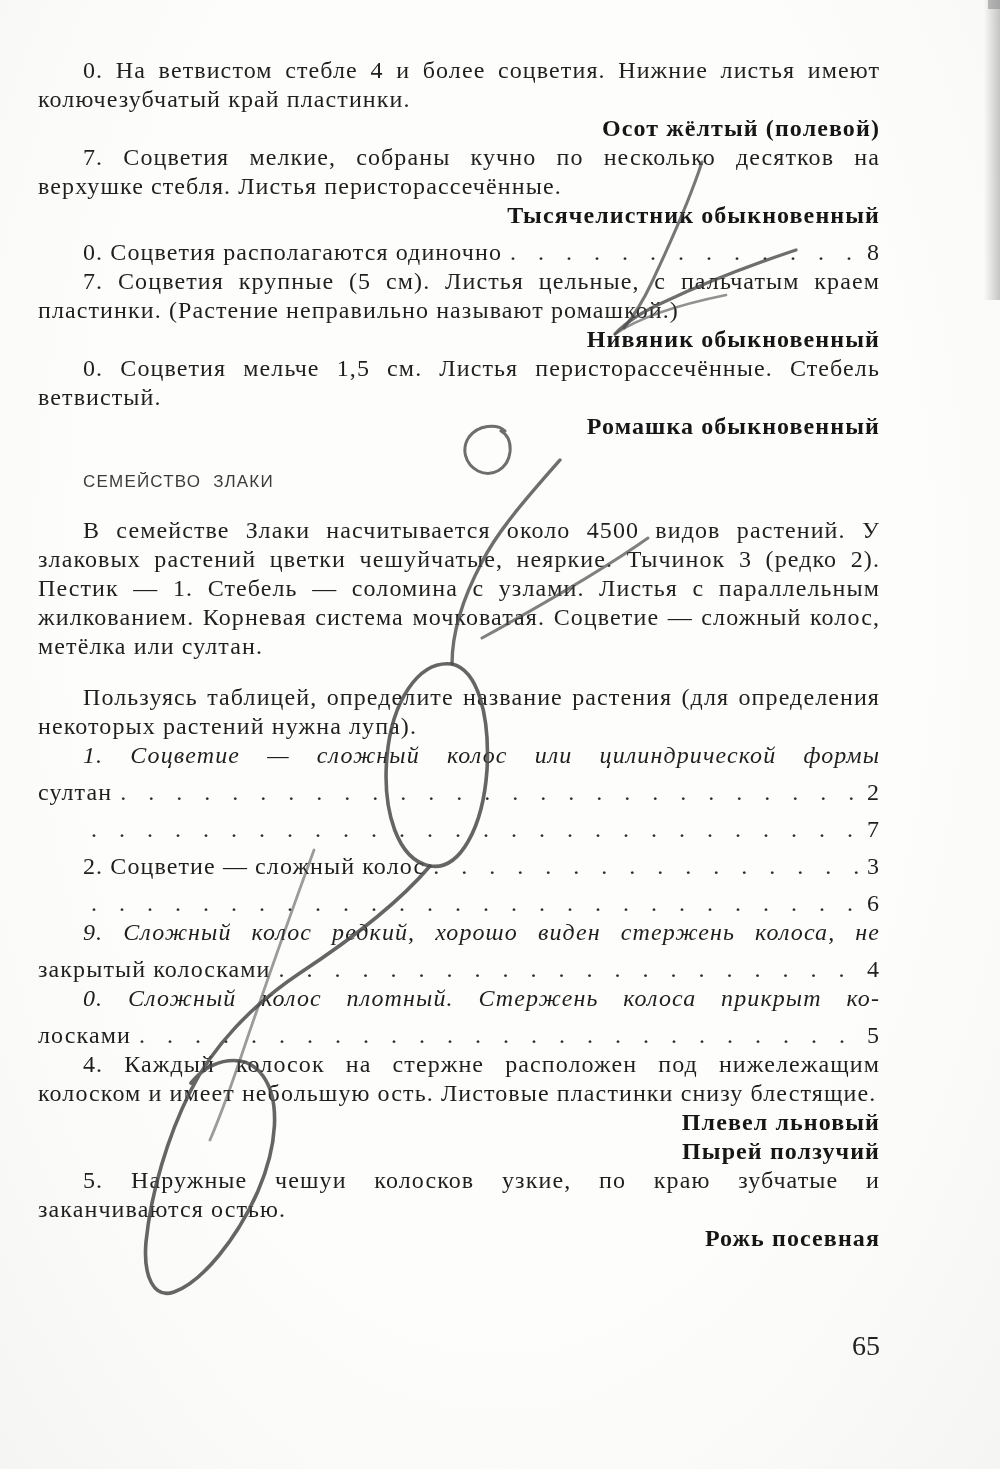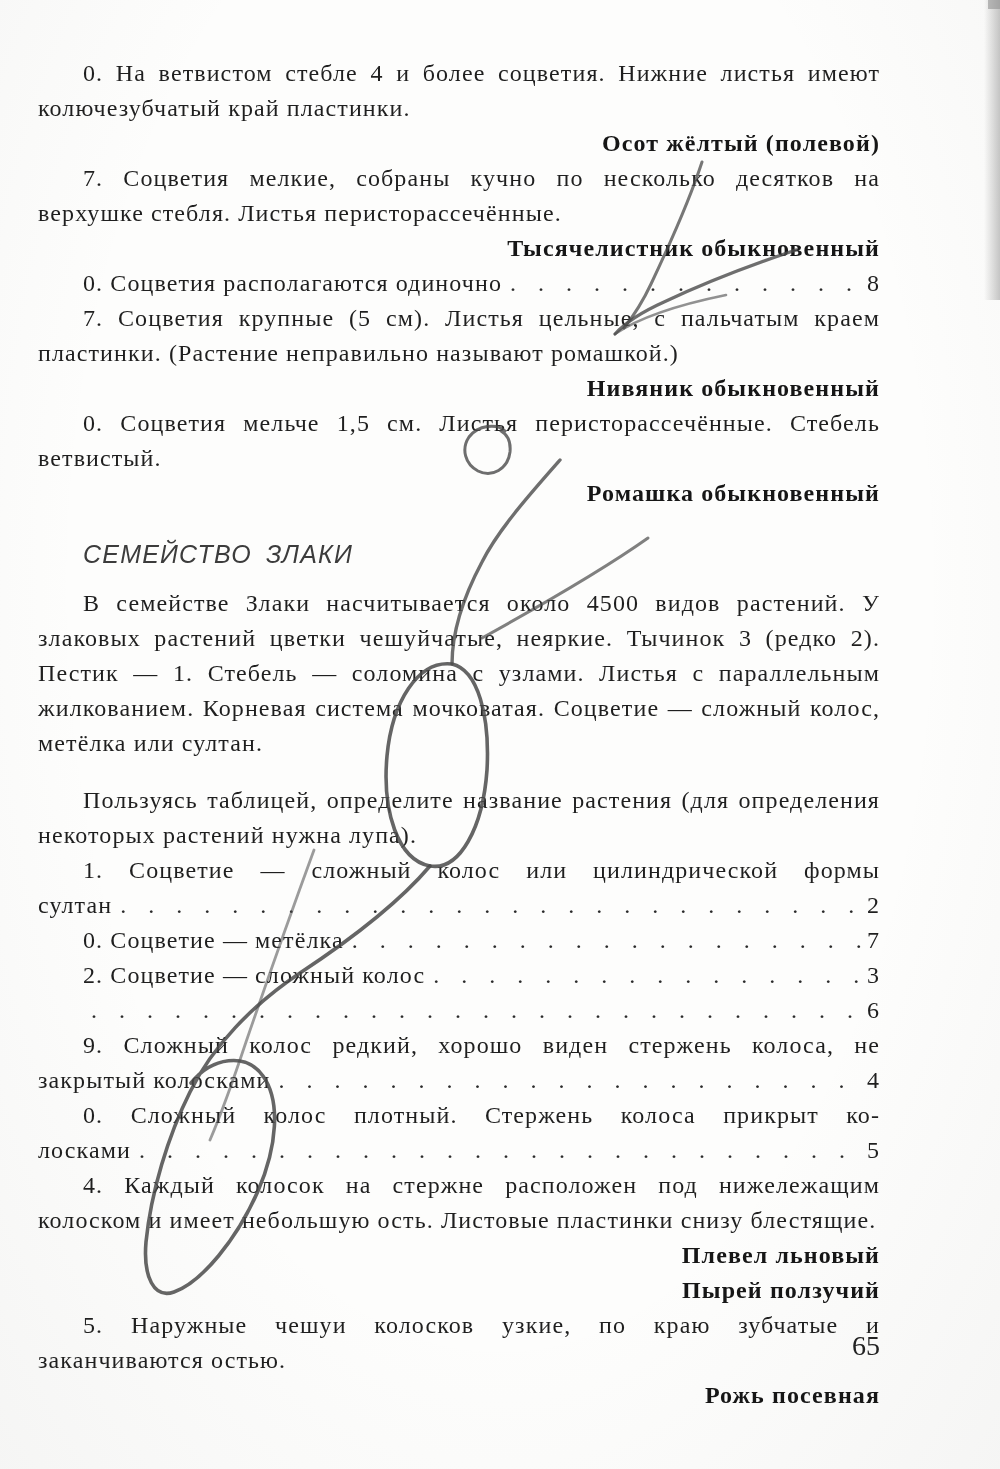--- a/index.html
+++ b/index.html
@@ -14,52 +14,53 @@
   .page{
     position:absolute;inset:0;
     background:
       radial-gradient(ellipse at 50% 40%, rgba(255,255,255,0) 60%, rgba(120,120,120,0.06) 100%),
       #fdfdfc;
   }
   .content{
     position:absolute;
     left:38px;top:56px;width:842px;
     font-size:24px;
-    line-height:35px;
+    line-height:29px;
     letter-spacing:1.1px;
   }
   .blk-item,.blk-paragraph{
     text-align:justify;
     text-indent:45px;
   }
   .blk-paragraph.spaced{margin-top:22px;}
   .blk-name{
     font-weight:bold;
     text-align:right;
     color:#161616;
   }
   .blk-heading{
     font-family:"Liberation Sans","DejaVu Sans",sans-serif;
-    font-size:25px;
+    font-size:17px;
     color:#3c3c3c;
     letter-spacing:1.2px;
     word-spacing:6px;
     padding-left:45px;
-    margin:26px 0 14px 0;
-    font-style:italic;
+    margin:26px 0 20px 0;
   }
   .blk-keyline{margin:0;}
   .kl-line{
     text-align:justify;
     text-align-last:justify;
+    font-style:italic;
   }
   .kl-first{padding-left:45px;}
   .kl-last{
     display:flex;
     align-items:baseline;
+    margin-top:8px;
   }
   .kl-last .kl-text{white-space:pre;flex:0 0 auto;}
   .kl-dots{
     flex:1 1 auto;
     overflow:hidden;
     white-space:nowrap;
     letter-spacing:8px;
     padding-left:8px;
     color:#2a2a2a;
   }
@@ -111,21 +112,20 @@
       <div class="blk-keyline">
         <div class="kl-line kl-first">1. Соцветие — сложный колос или цилиндрической формы</div>
         <div class="kl-last">
           <span class="kl-text">султан</span>
           <span class="kl-dots">. . . . . . . . . . . . . . . . . . . . . . . . . . . . . . . . . . . . . . . . . . . . . . . . . . . . . . . . . . . . . . . . . . . . . . . . . . . . . . . . </span>
           <span class="kl-ref">2</span>
         </div>
       </div>
       <div class="blk-keyline">
         <div class="kl-last kl-first">
-          <span class="kl-text">0. Соцветие — метёлка</span>
           <span class="kl-dots">. . . . . . . . . . . . . . . . . . . . . . . . . . . . . . . . . . . . . . . . . . . . . . . . . . . . . . . . . . . . . . . . . . . . . . . . . . . . . . . . </span>
           <span class="kl-ref">7</span>
         </div>
       </div>
       <div class="blk-keyline">
         <div class="kl-last kl-first">
           <span class="kl-text">2. Соцветие — сложный колос</span>
           <span class="kl-dots">. . . . . . . . . . . . . . . . . . . . . . . . . . . . . . . . . . . . . . . . . . . . . . . . . . . . . . . . . . . . . . . . . . . . . . . . . . . . . . . . </span>
           <span class="kl-ref">3</span>
         </div>

